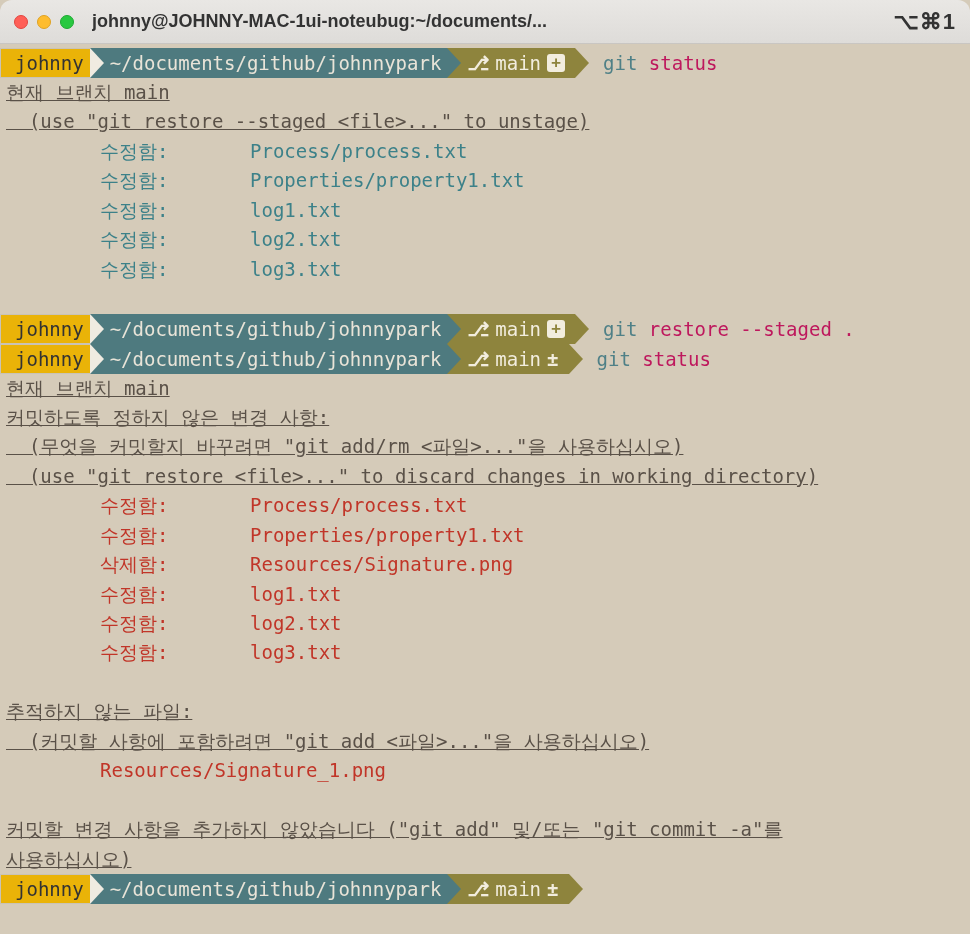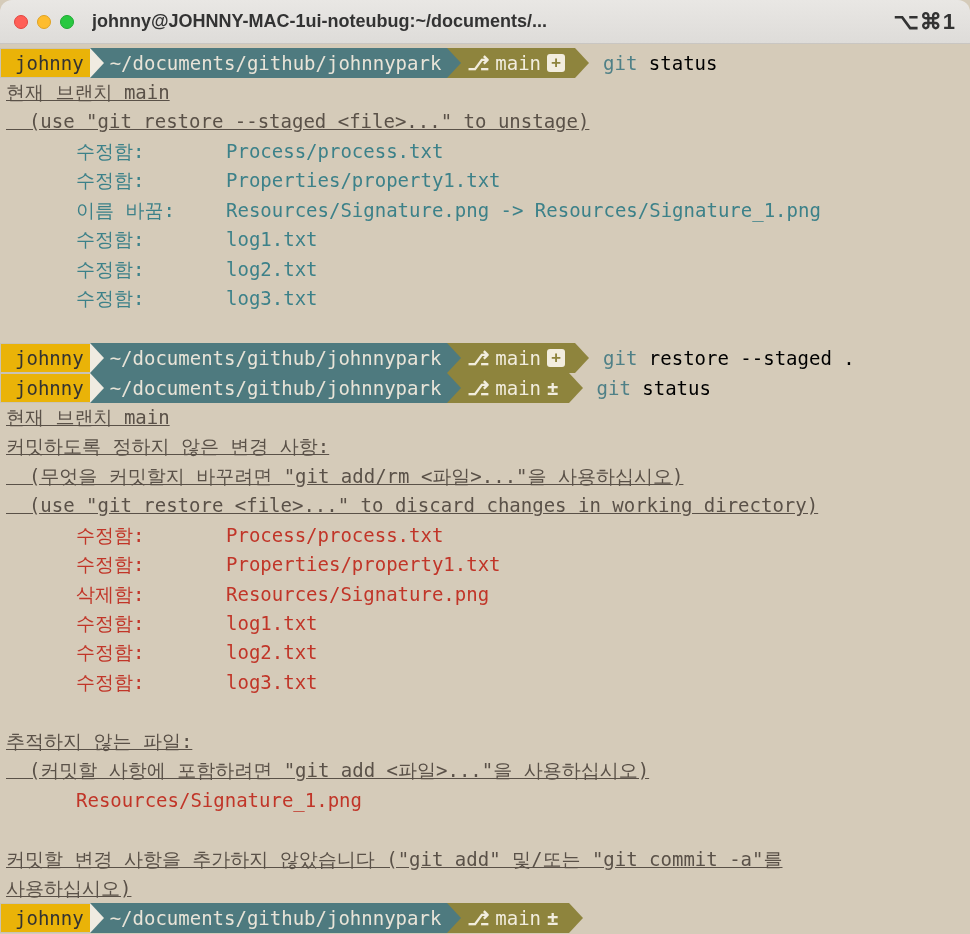--- a/index.html
+++ b/index.html
@@ -38,26 +38,26 @@
 .ar-user { border-width: 15px 0 15px 14px; border-color: transparent transparent transparent #f0ebe1; position: relative; z-index: 3; }
 .seg-path { background: #4e7a7f; color: #e9e4d8; padding-left: 20px; padding-right: 6px; margin-left: -14px; }
 .ar-path { border-width: 15px 0 15px 14px; border-color: transparent transparent transparent #4e7a7f; position: relative; z-index: 2; }
 .seg-branch { background: #8e843d; color: #f2edde; padding-left: 20px; padding-right: 10px; margin-left: -14px; }
 .ar-branch { border-width: 15px 0 15px 14px; border-color: transparent transparent transparent #8e843d; }
 .branch-icon { margin-right: 6px; font-weight: bold; }
 .plus-badge { display: inline-flex; width: 18px; height: 18px; background: #f2edde; color: #8e843d; border-radius: 3px; align-items: center; justify-content: center; font-size: 16px; font-weight: 900; margin-left: 6px; line-height: 1; }
 .pm { margin-left: 6px; font-weight: 600; }
 .cmd { padding-left: 14px; color: #557f85; }
 .cmd .c-git { color: #4f8087; }
-.cmd .c-arg { color: #000000; text-align: center; }
+.cmd .c-arg { color: #be185d; text-align: center; }
 
 .fg-dim { color: #5a5148; text-decoration: underline; }
 .fg-teal { color: #3c8189; }
 .fg-red { color: #c13528; }
-.indent2 { padding-left: 76px; }
+.indent2 { padding-left: 100px; }
 .indent2 .lbl { display: inline-block; width: 150px; }
 </style>
 </head>
 <body>
 
 <div class="titlebar">
   <div class="traffic">
     <div class="dot red"></div>
     <div class="dot yellow"></div>
     <div class="dot green"></div>
@@ -84,21 +84,20 @@
     </div>
     <div class="ar ar-branch"></div>
     <div class="cmd"><span class="c-git">git</span><span class="c-arg"> status</span></div>
   </div>
 
   <div class="line fg-dim">현재 브랜치 main</div>
   <div class="line fg-dim">  (use "git restore --staged &lt;file&gt;..." to unstage)</div>
   <div id="out1rows">
       <div class="line indent2 fg-teal"><span class="lbl">수정함:</span><span>Process/process.txt</span></div>
       <div class="line indent2 fg-teal"><span class="lbl">수정함:</span><span>Properties/property1.txt</span></div>
-      <div class="line indent2 fg-teal"><span class="lbl">이름 바꿈:</span><span>Resources/Signature.png -&gt; Resources/Signature_1.png</span></div>
       <div class="line indent2 fg-teal"><span class="lbl">수정함:</span><span>log1.txt</span></div>
       <div class="line indent2 fg-teal"><span class="lbl">수정함:</span><span>log2.txt</span></div>
       <div class="line indent2 fg-teal"><span class="lbl">수정함:</span><span>log3.txt</span></div>
     </div>
   <div class="line">&nbsp;</div>
 
   <div class="prompt-line">
     <div class="seg seg-user">
         <span>johnny</span>
       </div>

